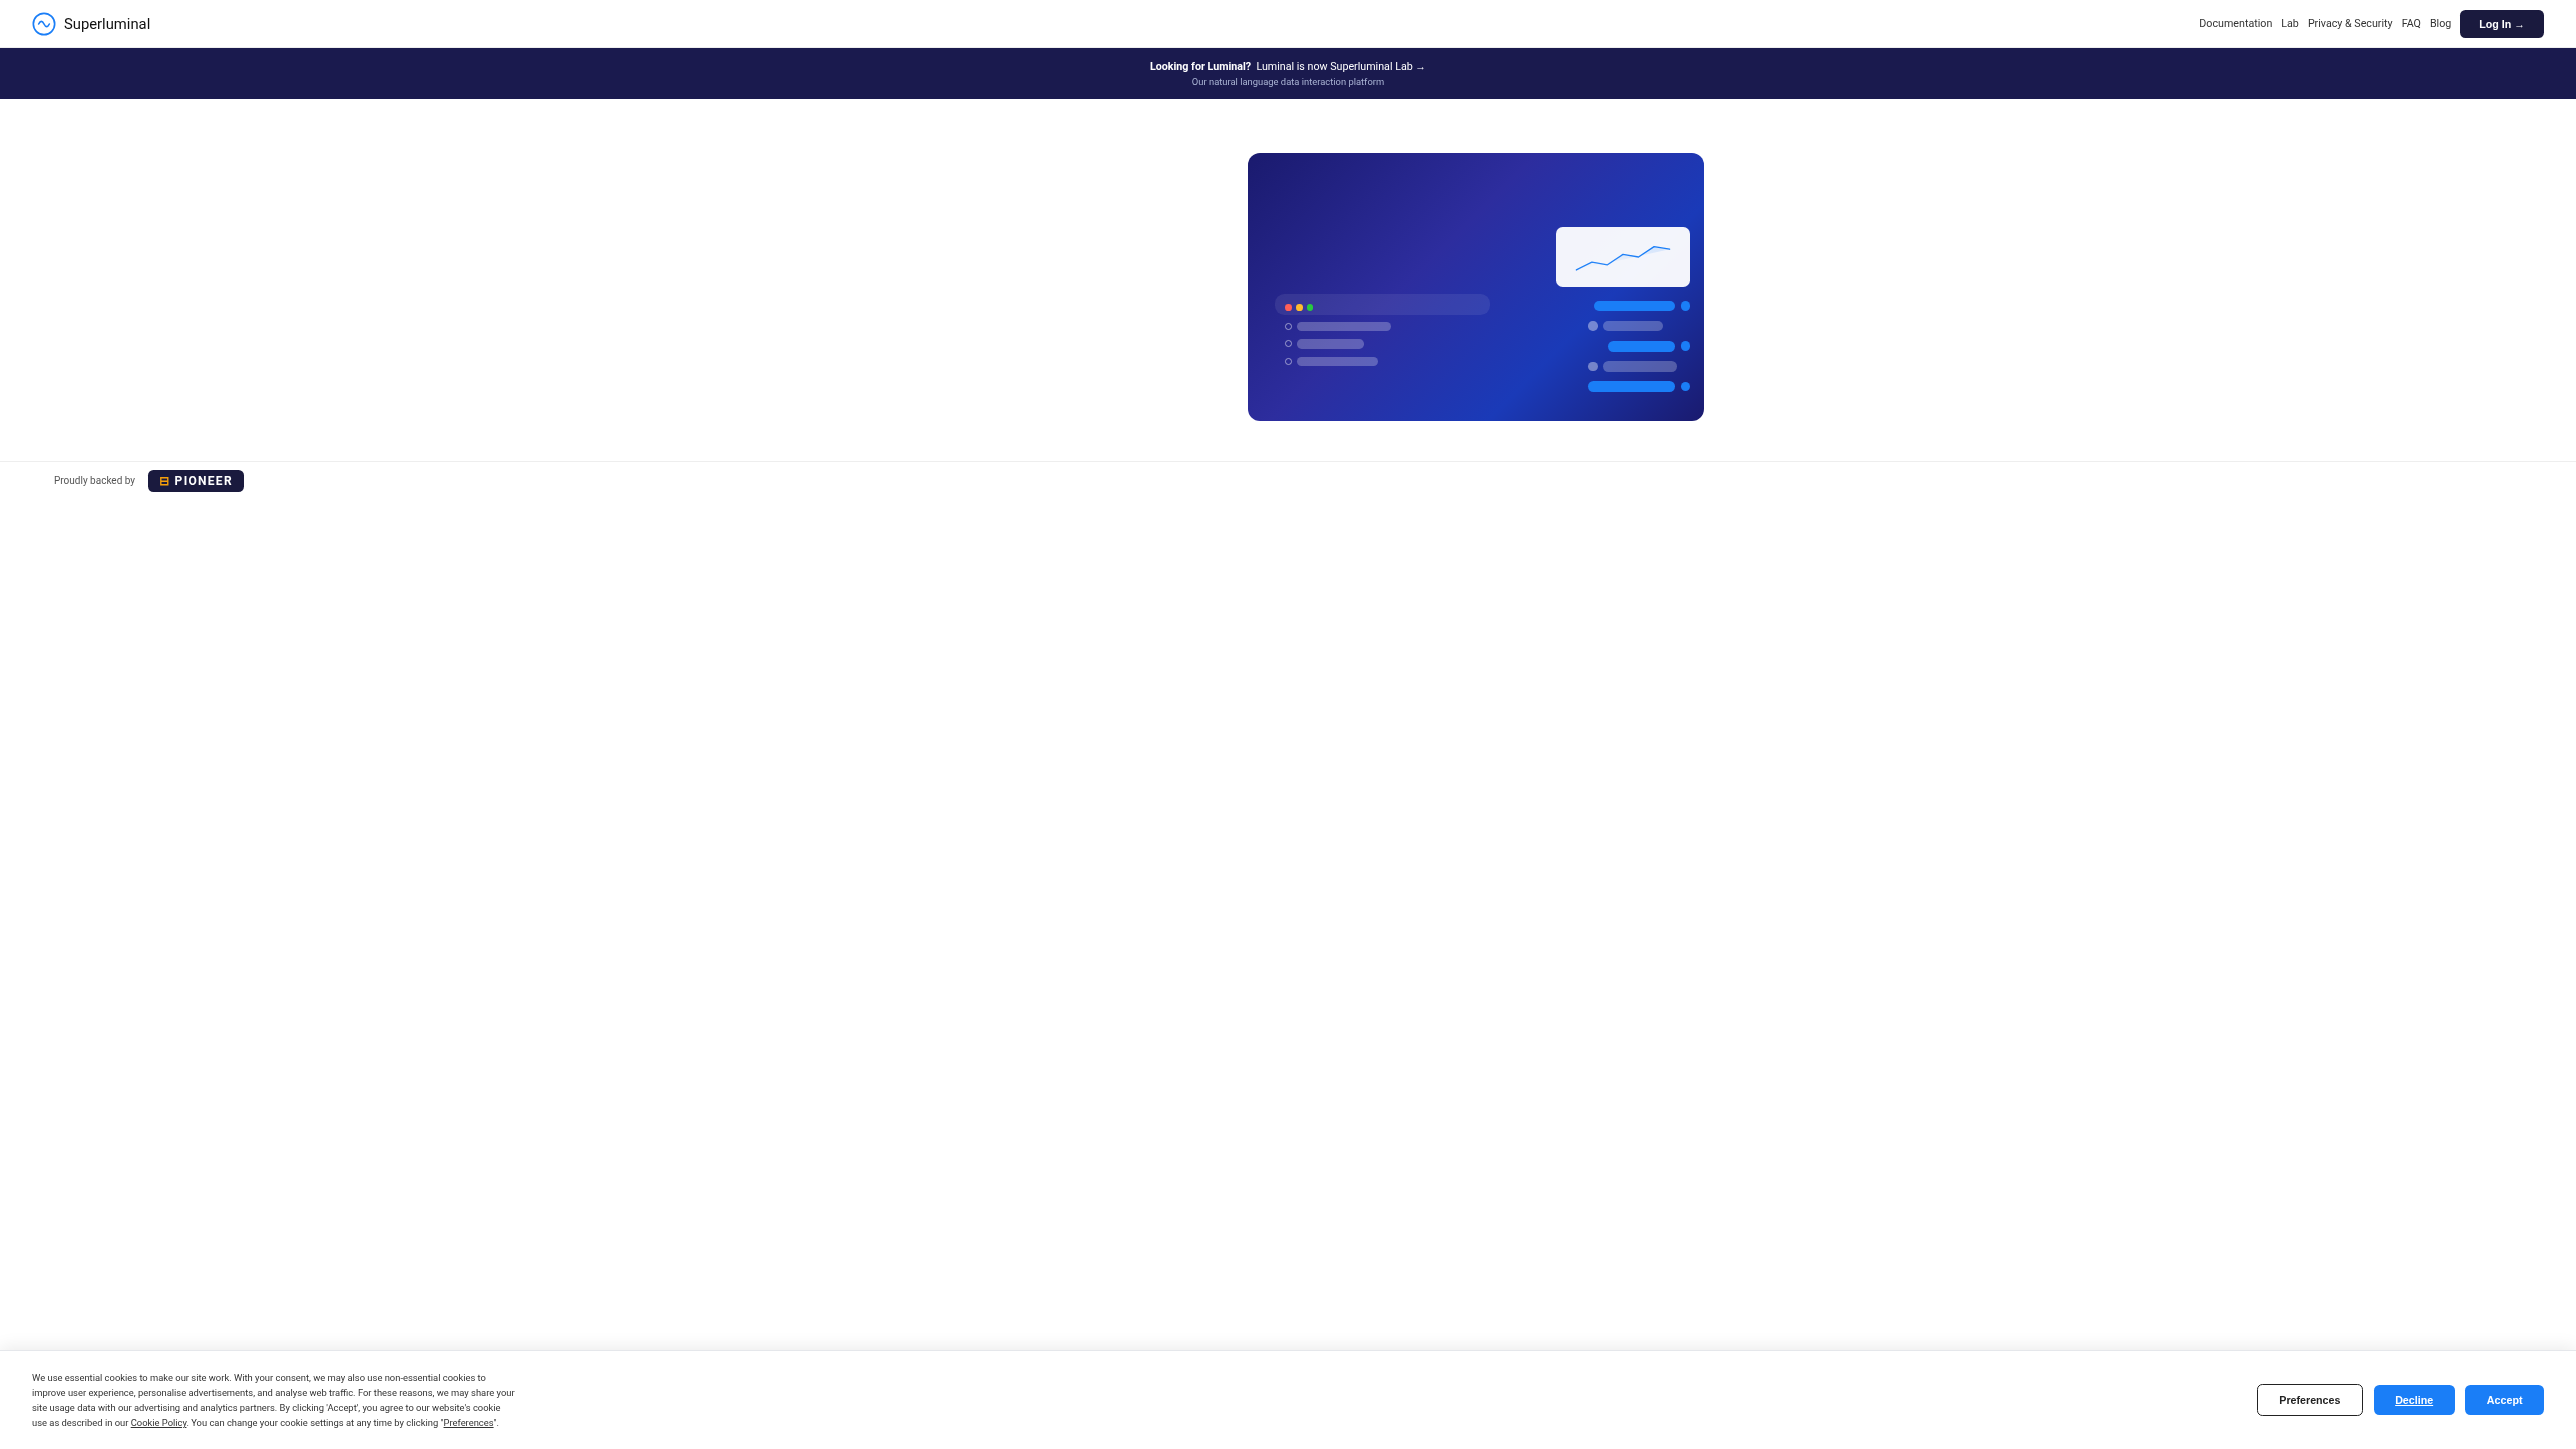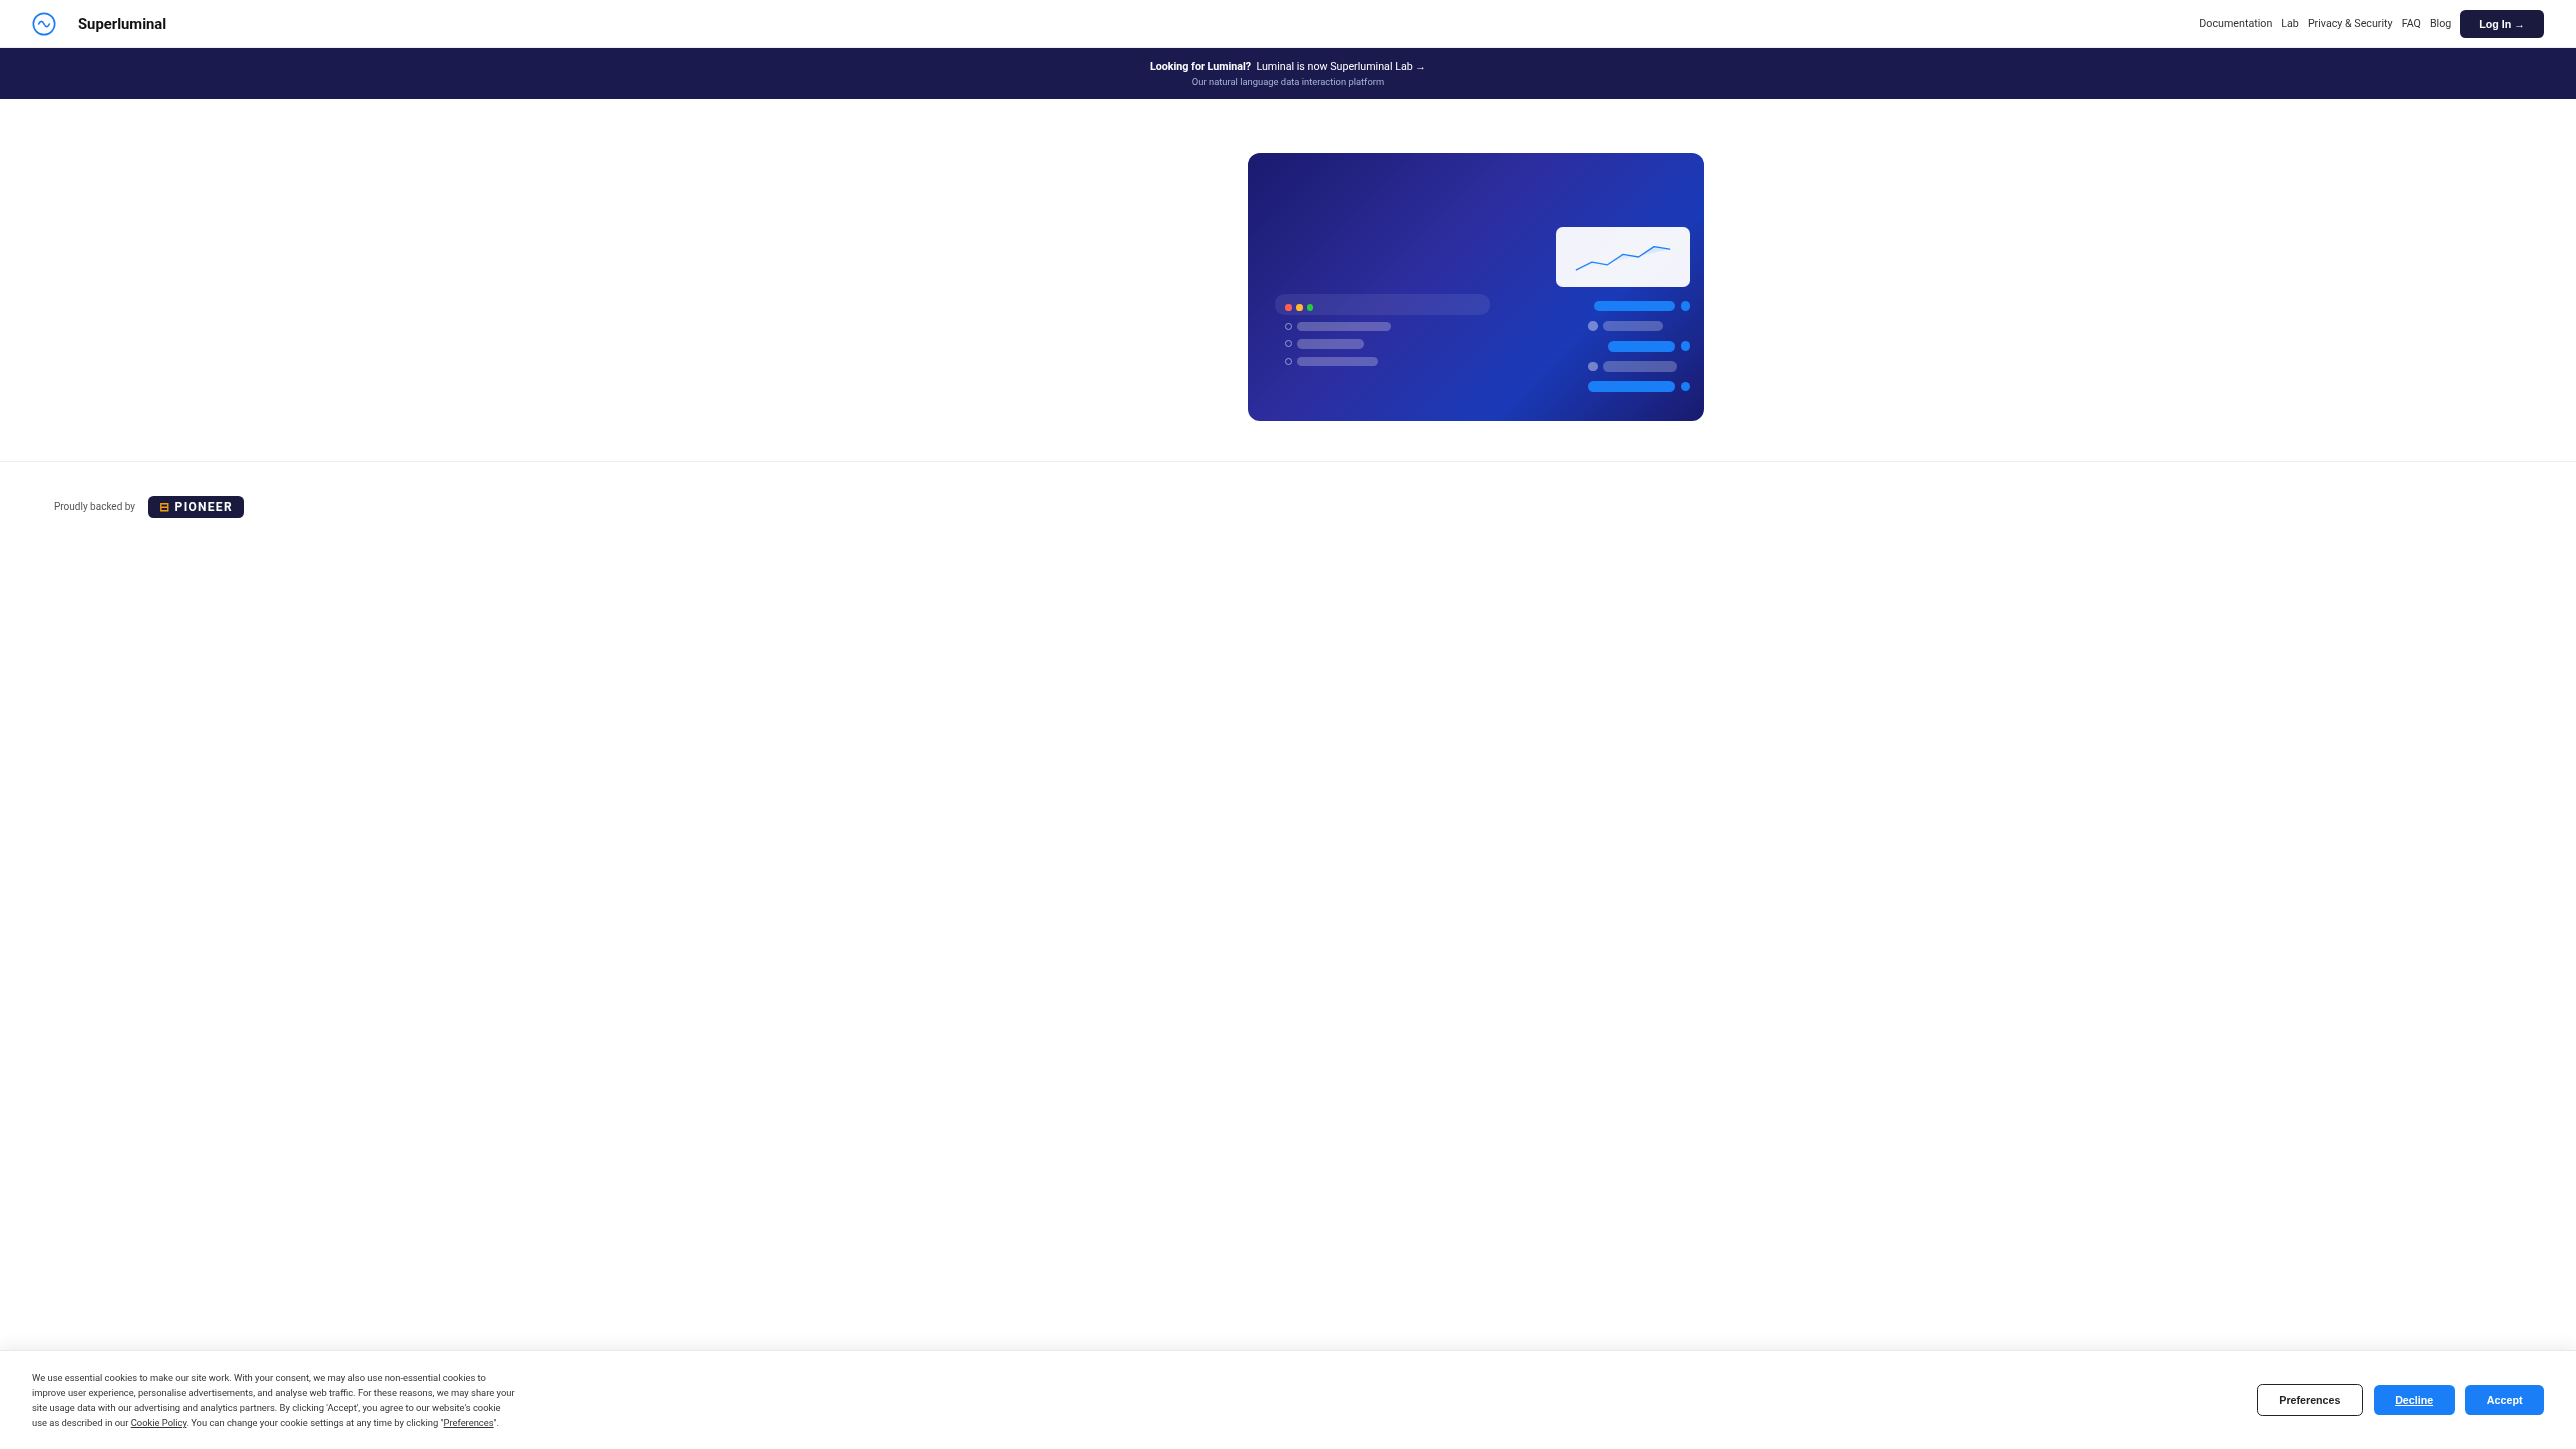--- a/index.html
+++ b/index.html
@@ -14,22 +14,22 @@
       height: 48px;
       background: #fff;
       border-bottom: 0.7px solid #eee;
       position: sticky;
       top: 0;
       z-index: 100;
     }
     .navbar-logo {
       display: flex;
       align-items: center;
-      gap: 22px;
-      font-weight: 700;
+      gap: 8px;
+      font-weight: 400;
       font-size: 14.8px;
       color: #111;
       text-decoration: none;
     }
     .logo-icon {
       width: 24px;
       height: 24px;
     }
     .navbar-links {
       display: flex;
@@ -269,21 +269,21 @@
       color: #fff;
       padding: 9.4px 21.5px;
       border-radius: 5.4px;
       font-size: 10.7px;
       font-weight: 600;
       cursor: pointer;
     }
 
     
     .footer-bar {
-      padding: 34px 54px;
+      padding: 8px 54px;
       background: #fff;
       border-top: 0.7px solid #eee;
       display: flex;
       align-items: center;
       gap: 13.4px;
       margin-bottom: 81px;
     }
     .footer-backed {
       font-size: 10px;
       color: #555;

